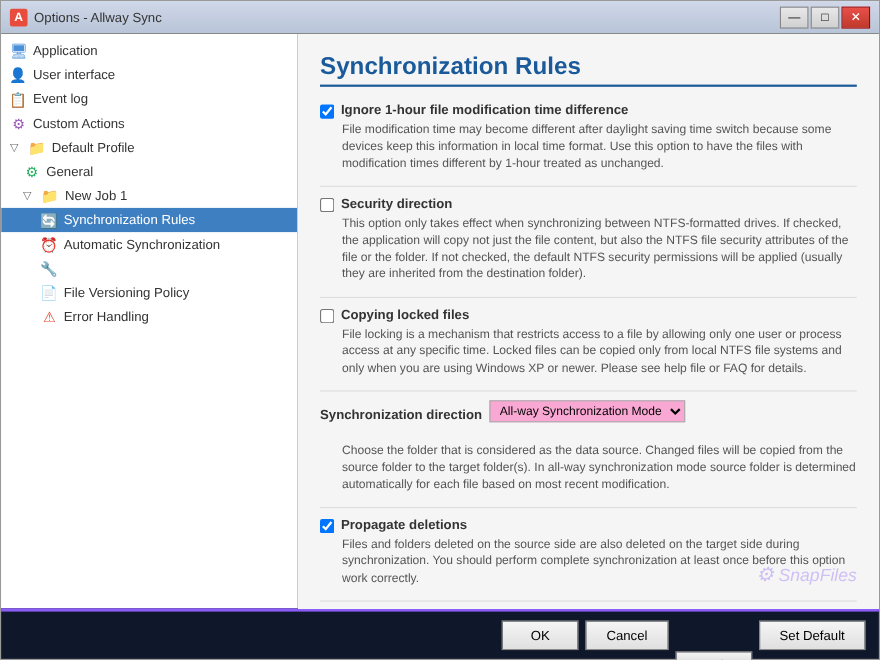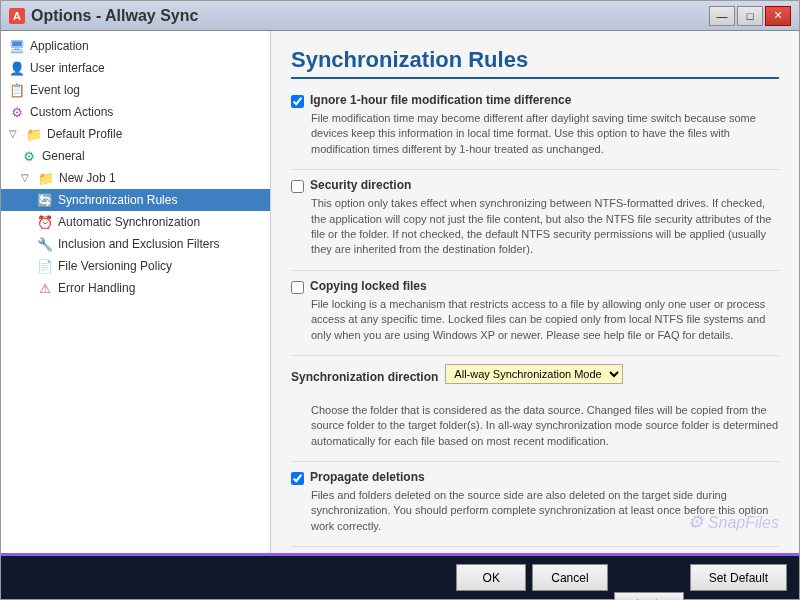--- a/index.html
+++ b/index.html
@@ -40,23 +40,23 @@
       background: #e74c3c;
       border-radius: 2px;
       display: flex;
       align-items: center;
       justify-content: center;
       color: white;
       font-size: 10px;
       font-weight: bold;
     }
     .title-text {
-      font-size: 16px;
+      font-size: 12px;
       color: #333;
-      font-weight: bold;
+      font-weight: normal;
     }
     .title-buttons {
       display: flex;
       gap: 2px;
     }
     .title-btn {
       width: 26px;
       height: 20px;
       border: 1px solid #888;
       background: linear-gradient(to bottom, #e8e8e8, #d0d0d0);
@@ -166,21 +166,21 @@
     .sync-direction-label {
       font-weight: bold;
       font-size: 12px;
       color: #333;
       white-space: nowrap;
     }
     .sync-direction-select {
       font-size: 11px;
       padding: 2px 4px;
       border: 1px solid #aaa;
-      background: #fef9c3;
+      background: #f9a8d4;
       min-width: 160px;
     }
     .footer {
       background: #0f172a;
       border-top: 3px solid #8b5cf6;
       padding: 8px 12px;
       display: flex;
       justify-content: flex-end;
       gap: 6px;
       height: 46px;
@@ -283,21 +283,20 @@
         <span class="label">Synchronization Rules</span>
       </div>
 
       <div class="sidebar-item tree-indent-2">
         <span class="icon icon-auto">⏰</span>
         <span class="label">Automatic Synchronization</span>
       </div>
 
       <div class="sidebar-item tree-indent-2">
         <span class="icon icon-filter">🔧</span>
-        <span class="label">Inclusion and Exclusion Filters</span>
       </div>
 
       <div class="sidebar-item tree-indent-2">
         <span class="icon icon-version">📄</span>
         <span class="label">File Versioning Policy</span>
       </div>
 
       <div class="sidebar-item tree-indent-2">
         <span class="icon icon-error">⚠</span>
         <span class="label">Error Handling</span>

